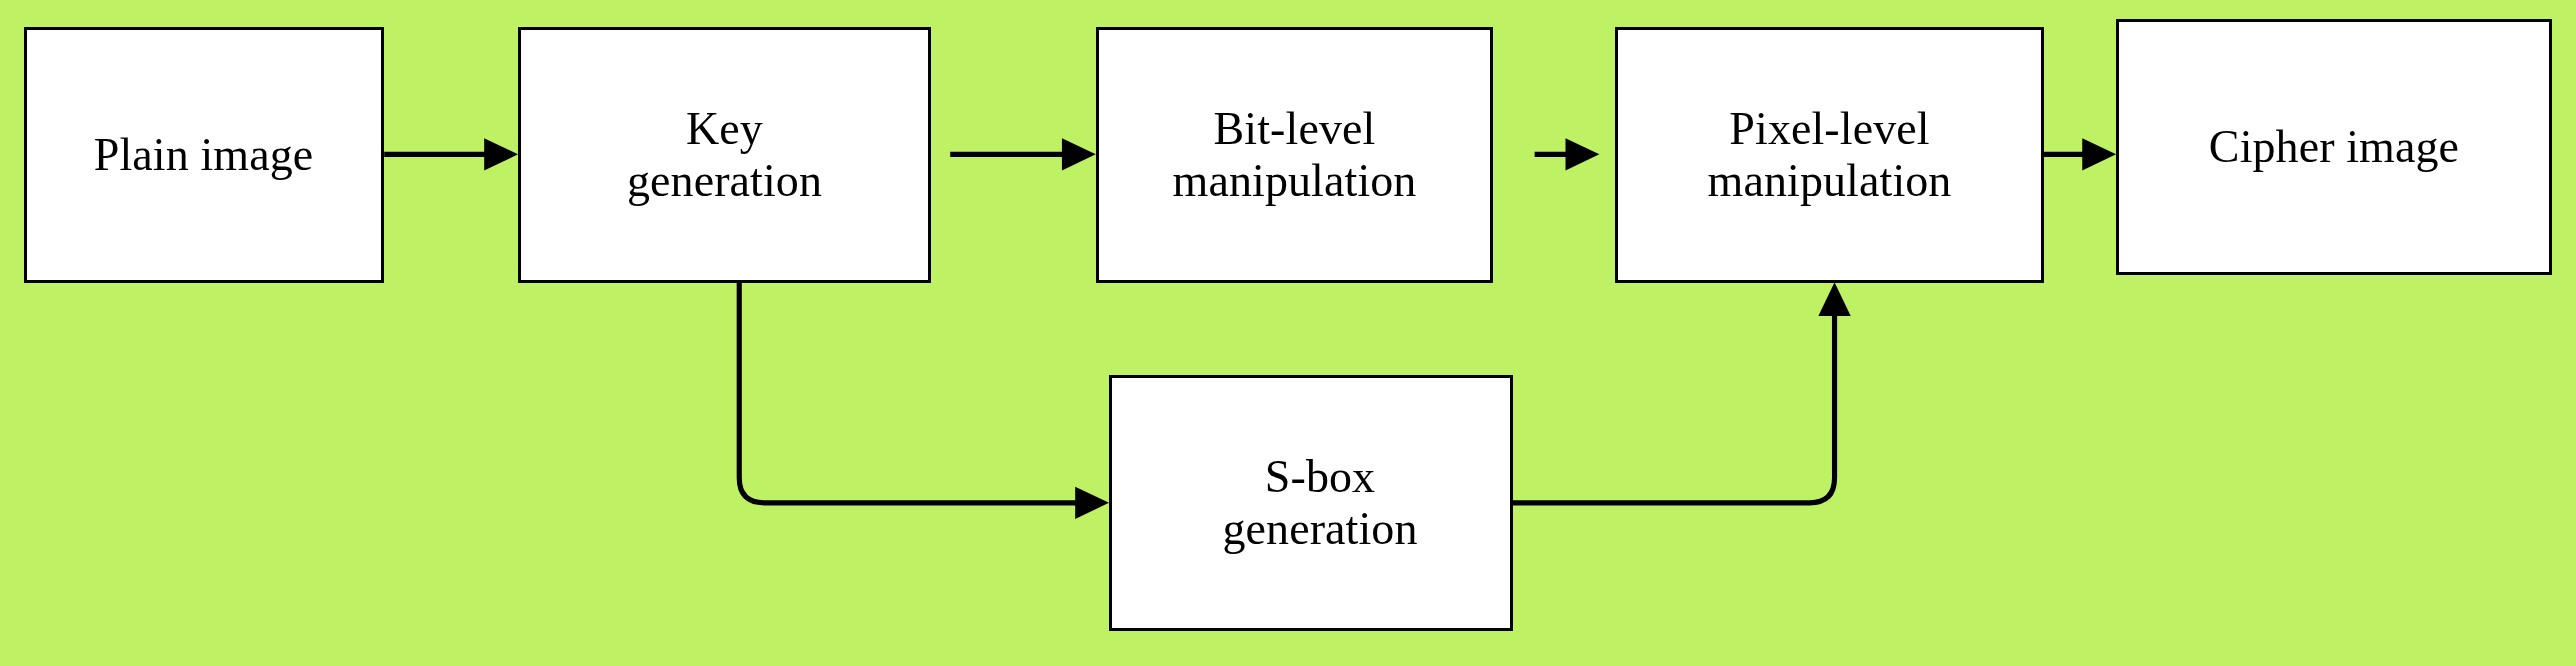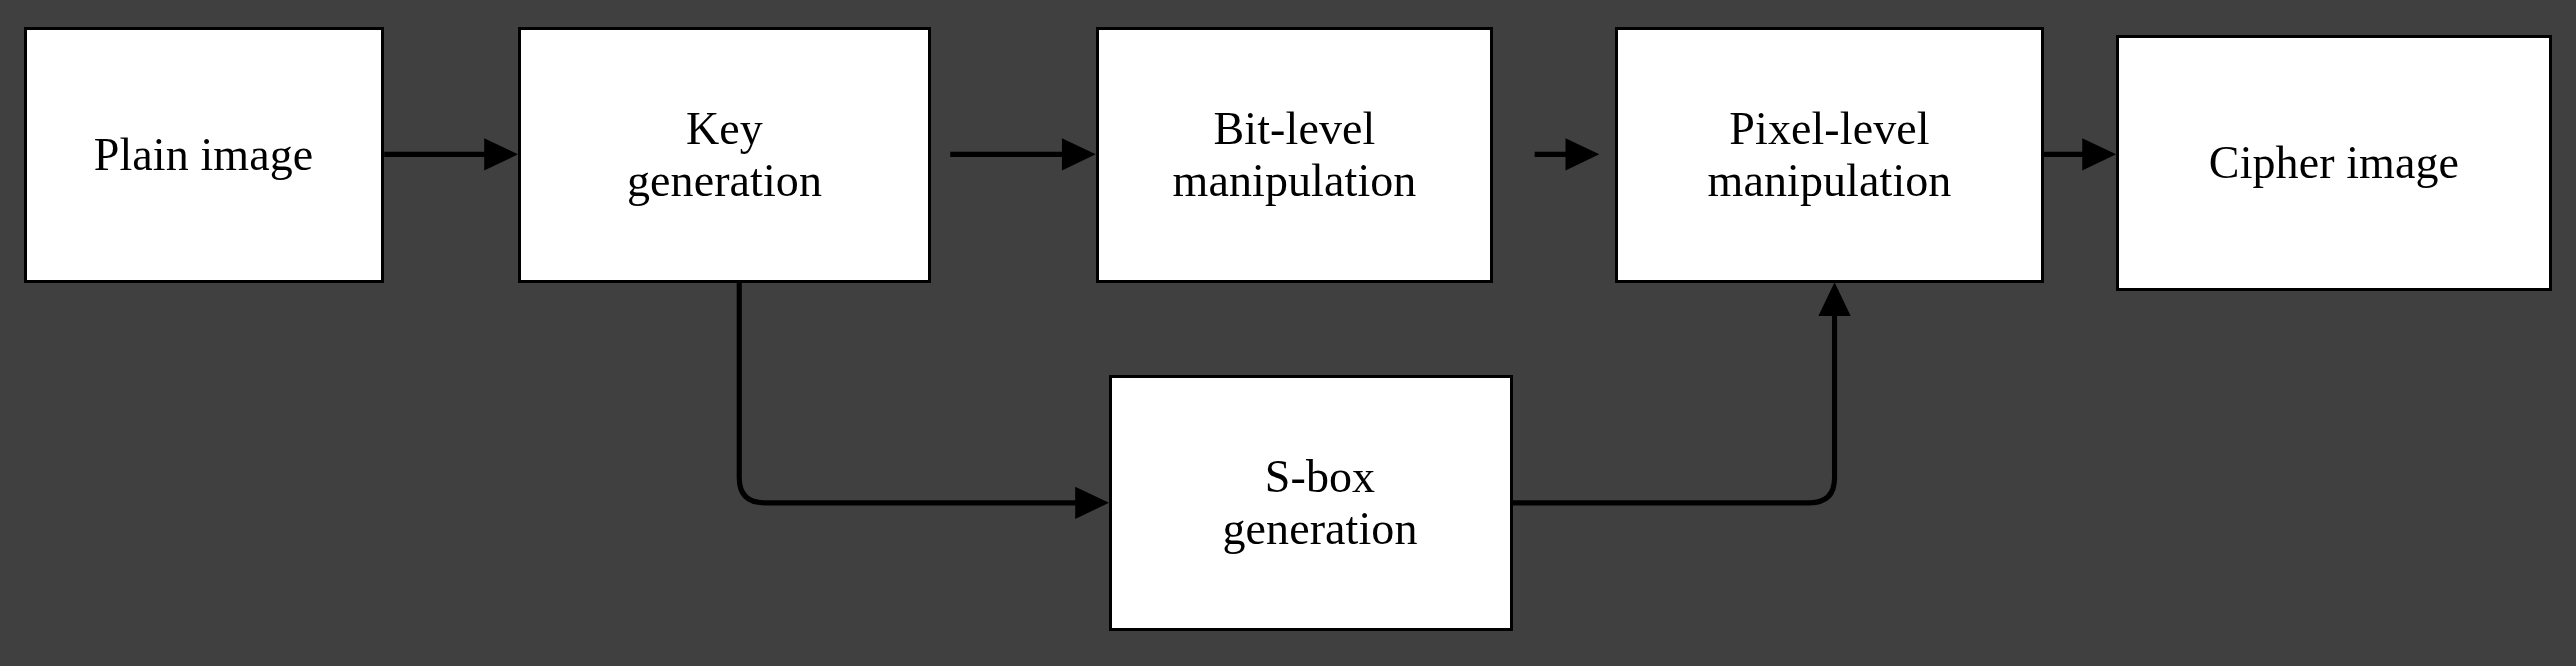--- a/index.html
+++ b/index.html
@@ -4,21 +4,21 @@
 <style>
   html, body {
     margin: 0;
     padding: 0;
     background: #ffffff;
   }
   #diagram-root {
     position: relative;
     width: 2576px;
     height: 666px;
-    background: #404040;
+    background: #bef264;
     font-family: "Liberation Serif", "DejaVu Serif", serif;
     overflow: hidden;
   }
   .flow-box {
     position: absolute;
     box-sizing: border-box;
     border: 3.7px solid #000000;
     background: #ffffff;
     display: flex;
     align-items: center;
@@ -100,21 +100,21 @@
   <div class="flow-box" id="node-bit-level-manipulation" style="left:1096px; top:26.5px; width:397px; height:256px;">
     <span class="flow-box-label">Bit-level
 manipulation</span>
   </div>
 
   <div class="flow-box" id="node-pixel-level-manipulation" style="left:1599px; top:26.5px; width:429px; height:256px;margin-left:16px;">
     <span class="flow-box-label">Pixel-level
 manipulation</span>
   </div>
 
-  <div class="flow-box" id="node-cipher-image" style="left:2116px; top:35px; width:436px; height:256px;">
+  <div class="flow-box" id="node-cipher-image" style="left:2116px; top:19px; width:436px; height:256px;">
     <span class="flow-box-label">Cipher image</span>
   </div>
 
   <div class="flow-box" id="node-sbox-generation" style="left:1109px; top:375px; width:404px; height:256px;padding-left:18px;">
     <span class="flow-box-label">S-box
 generation</span>
   </div>
 
 </div>
 

